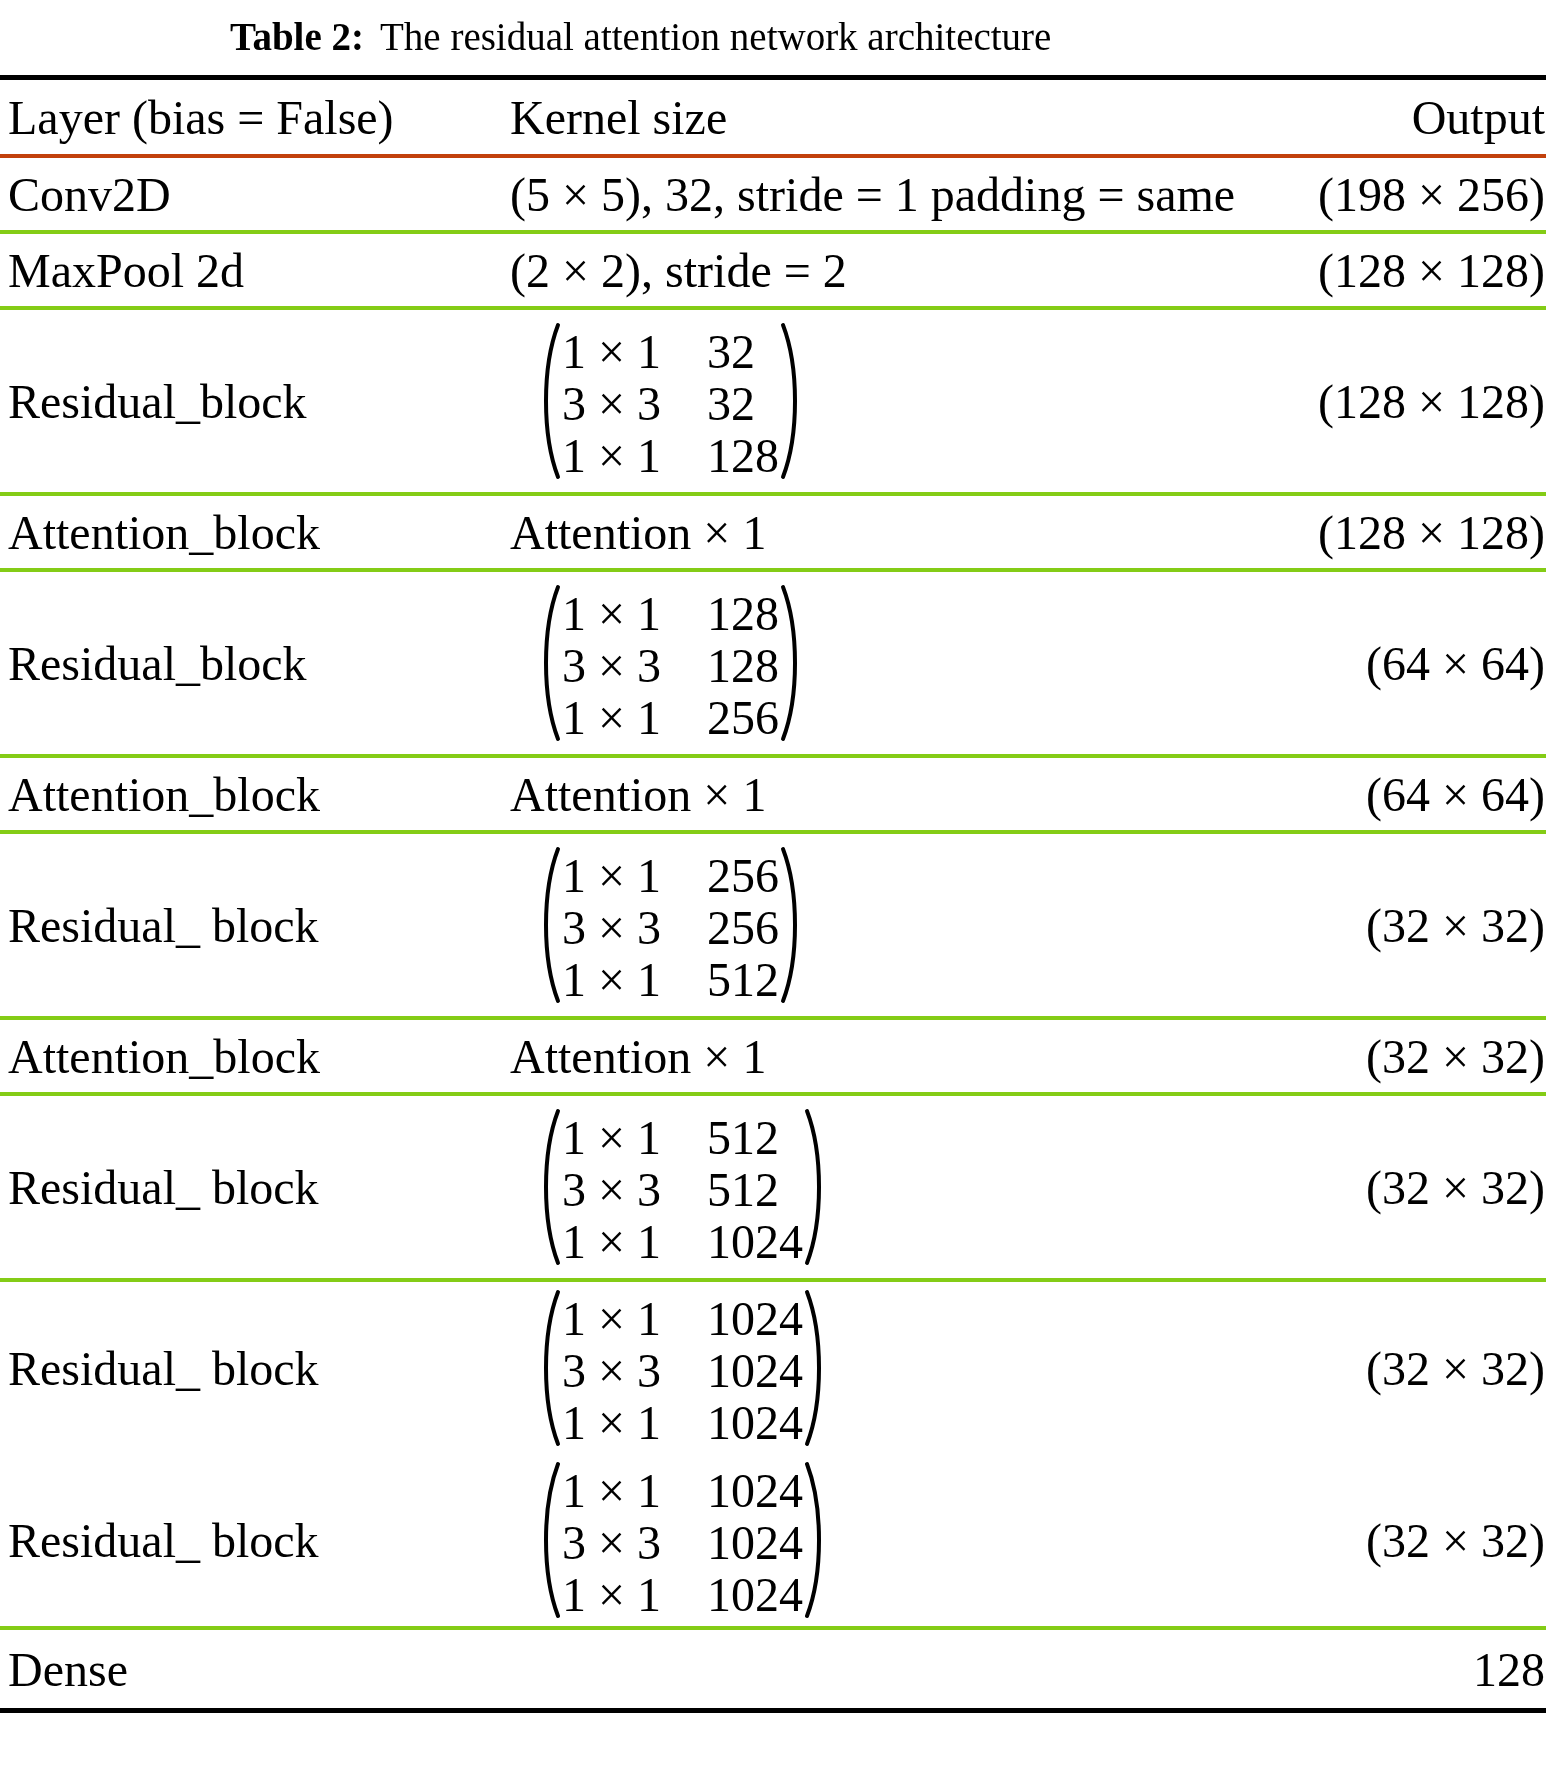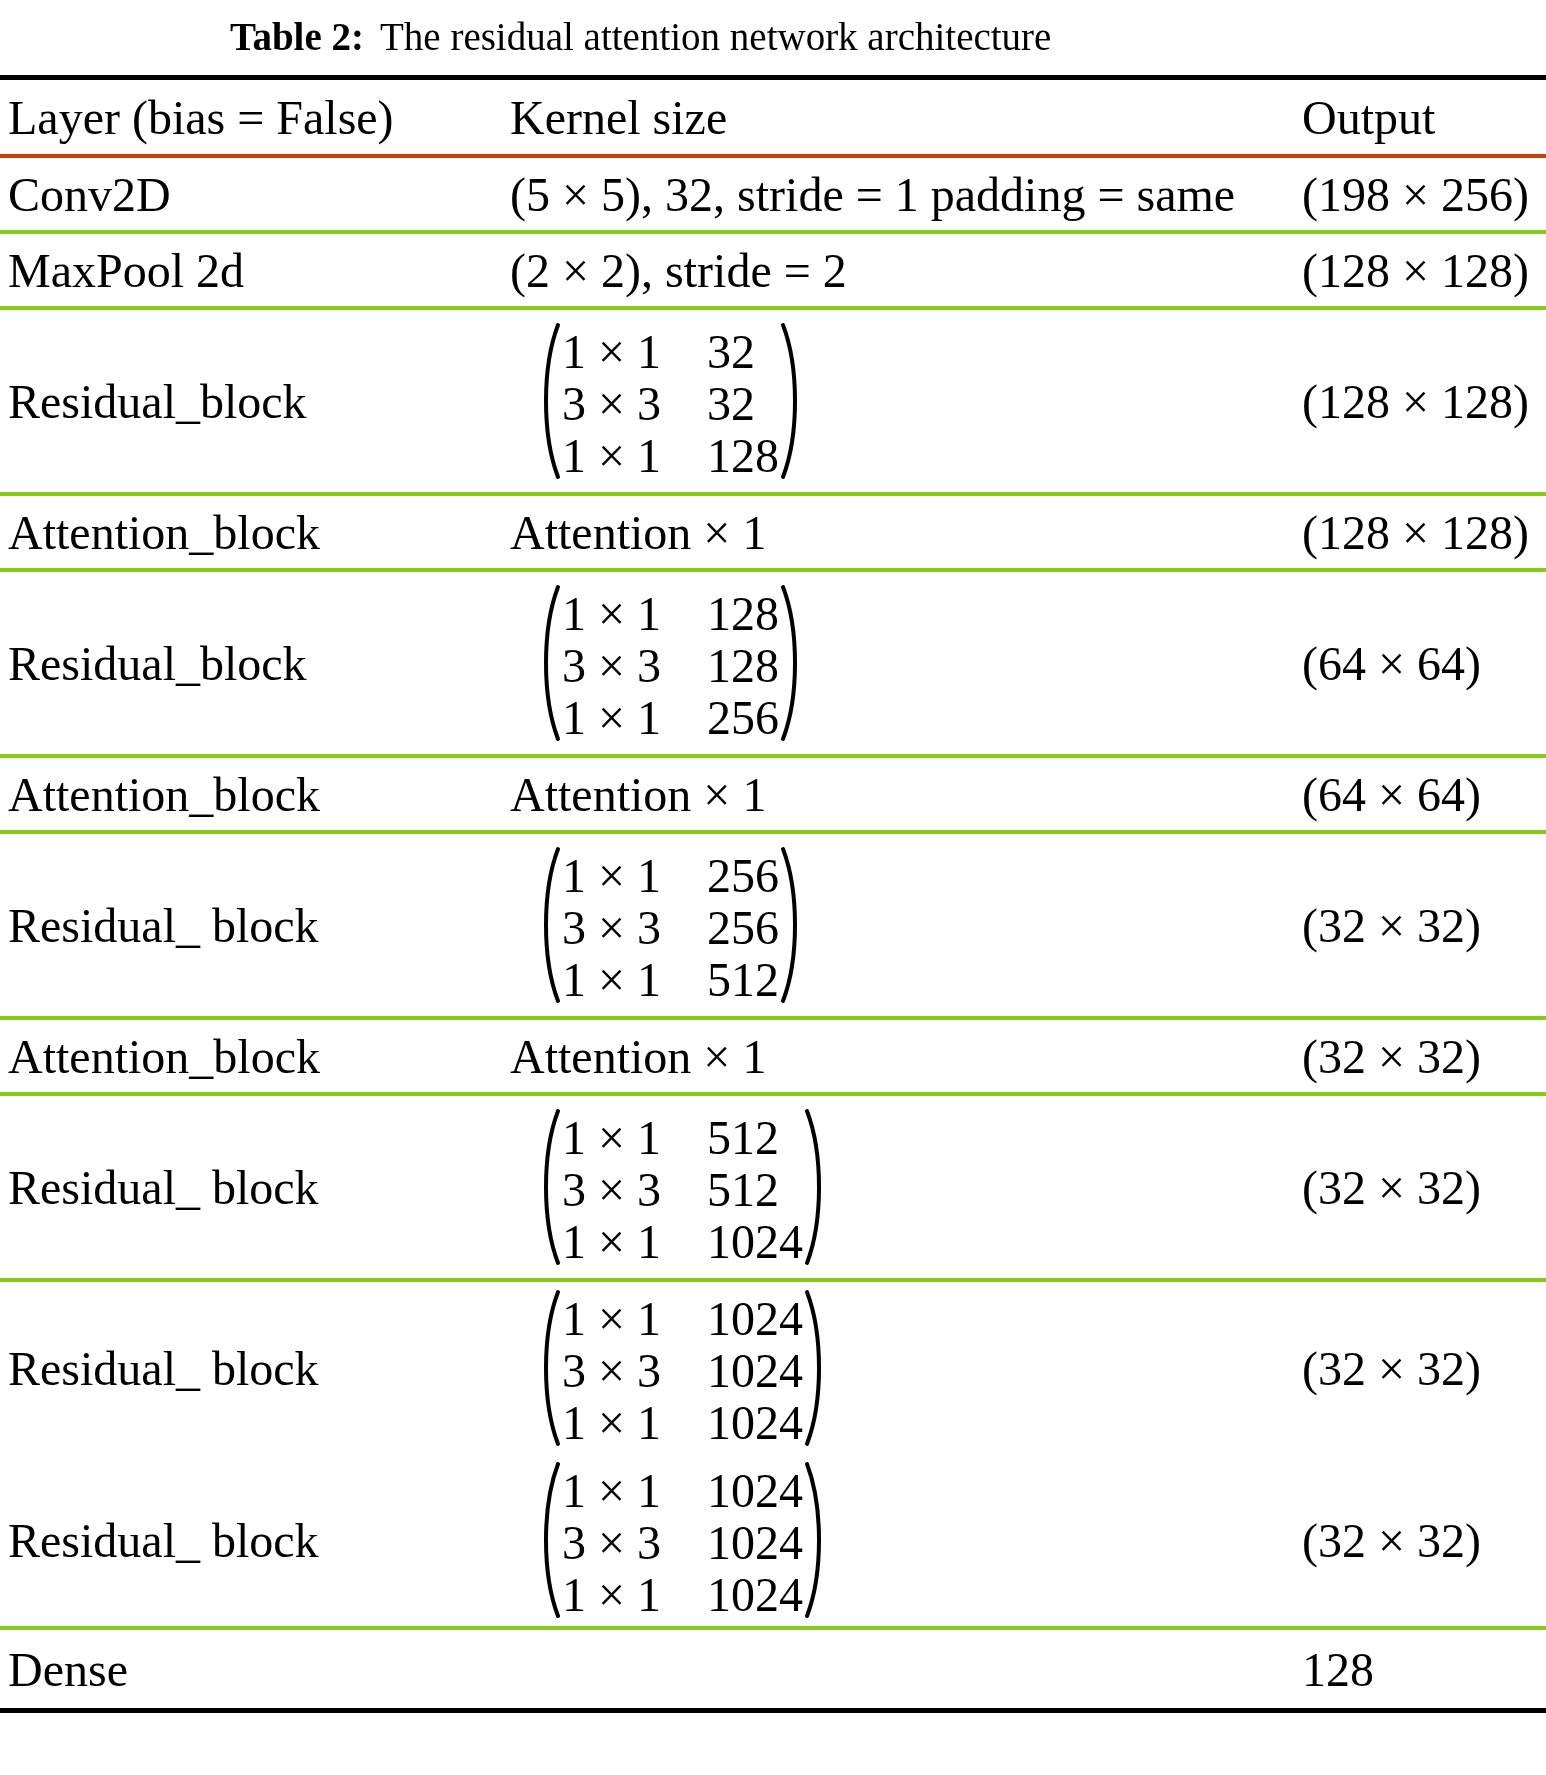--- a/index.html
+++ b/index.html
@@ -36,21 +36,21 @@
     white-space: nowrap;
   }
   td {
     vertical-align: middle;
     height: 70px;
     white-space: nowrap;
     overflow: visible;
   }
   .c1 { padding-left: 8px; }
   .c2 { padding-left: 0; }
-  .c3 { padding-left: 2px; }
+  .c3 { padding-left: 2px; text-align: right; }
   tr.rule td { border-bottom: 4px solid #84cc16; }
   tr.final td { border-bottom: 5px solid #000; height: 76px; }
   tr.r-matrix td { height: 180px; }
   tr.r-matrix.tight td { height: 170px; }
   .matrix {
     display: flex;
     align-items: flex-end;
     margin-left: 26px;
     height: 162px;
   }

